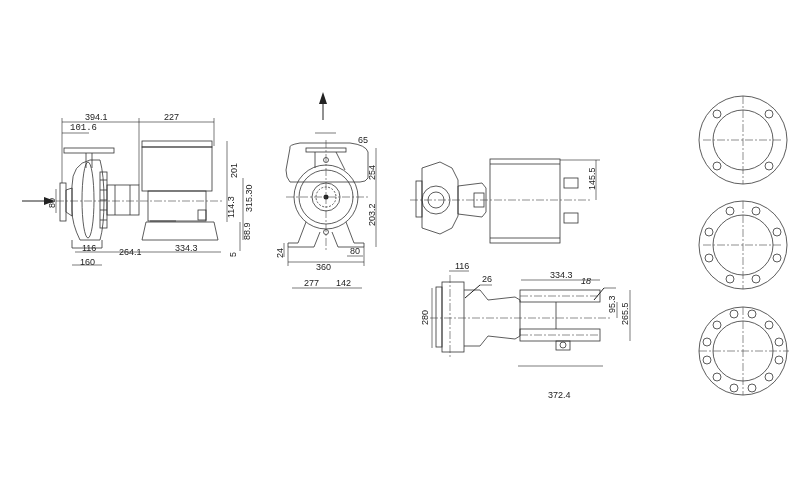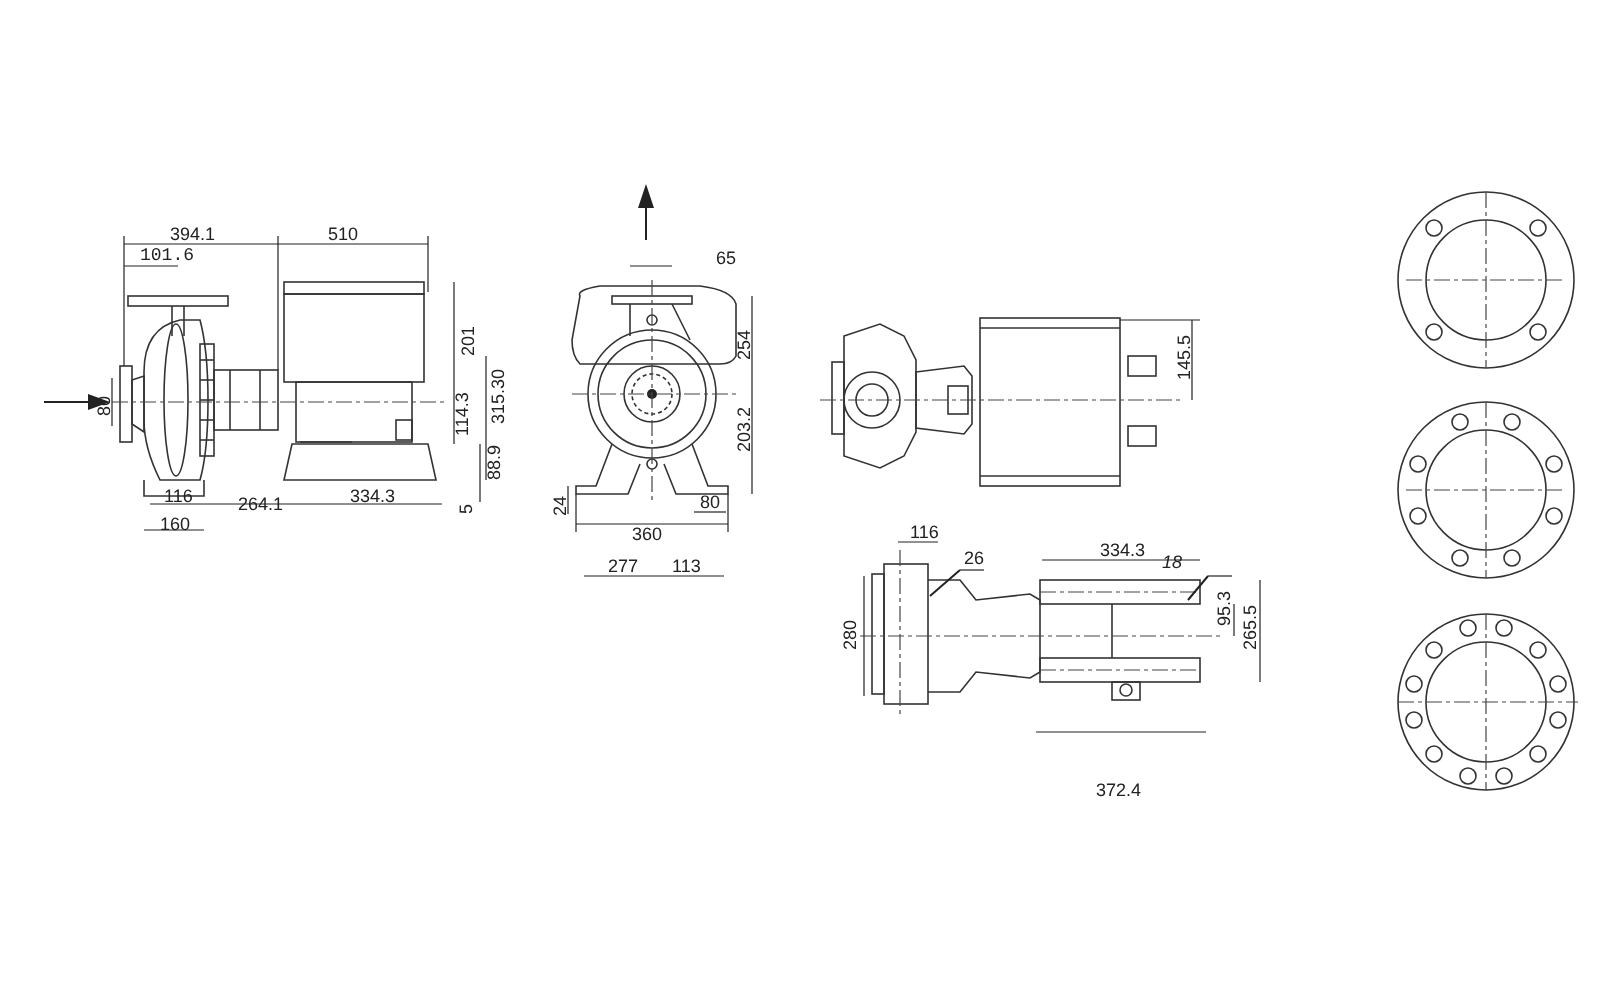--- a/index.html
+++ b/index.html
@@ -201,41 +201,41 @@
     <circle class="ln" cx="717" cy="377" r="4"></circle>
         <circle class="ln" cx="769" cy="377" r="4"></circle>
     <circle class="ln" cx="734" cy="388" r="4"></circle>
         <circle class="ln" cx="752" cy="388" r="4"></circle>
   </g>
 </svg>
 
 
 <span class="label" style="left:85px;top:113px;">394.1</span>
 <span class="label" style="left:70px;top:124px;font-family:Liberation Mono, monospace;">101.6</span>
-<span class="label" style="left:164px;top:113px;">510</span>
+<span class="label" style="left:164px;top:113px;">227</span>
 <span class="vlabel" style="left:230px;top:178px;">201</span>
 <span class="vlabel" style="left:245px;top:212px;">315.30</span>
 <span class="vlabel" style="left:227px;top:218px;">114.3</span>
 <span class="vlabel" style="left:243px;top:240px;">88.9</span>
 <span class="vlabel" style="left:229px;top:257px;">5</span>
 <span class="label" style="left:82px;top:244px;">116</span>
 <span class="label" style="left:80px;top:258px;">160</span>
 <span class="label" style="left:119px;top:248px;">264.1</span>
 <span class="label" style="left:175px;top:244px;">334.3</span>
 <span class="vlabel" style="left:48px;top:208px;">80</span>
 
 
-<span class="label" style="left:336px;top:125px;padding-left:22px;">65</span>
+<span class="label" style="left:336px;top:136px;padding-left:22px;">65</span>
 <span class="vlabel" style="left:368px;top:180px;">254</span>
 <span class="vlabel" style="left:368px;top:226px;">203.2</span>
 <span class="vlabel" style="left:276px;top:258px;">24</span>
 <span class="label" style="left:350px;top:247px;">80</span>
 <span class="label" style="left:316px;top:263px;">360</span>
 <span class="label" style="left:304px;top:279px;">277</span>
-<span class="label" style="left:336px;top:279px;">113</span>
+<span class="label" style="left:336px;top:279px;">142</span>
 
 
 <span class="vlabel" style="left:588px;top:190px;">145.5</span>
 
 
 <span class="label" style="left:455px;top:262px;">116</span>
 <span class="label" style="left:482px;top:275px;">26</span>
 <span class="label" style="left:550px;top:271px;">334.3</span>
 <span class="label" style="left:581px;top:277px;font-style:italic;">18</span>
 <span class="vlabel" style="left:421px;top:325px;">280</span>

